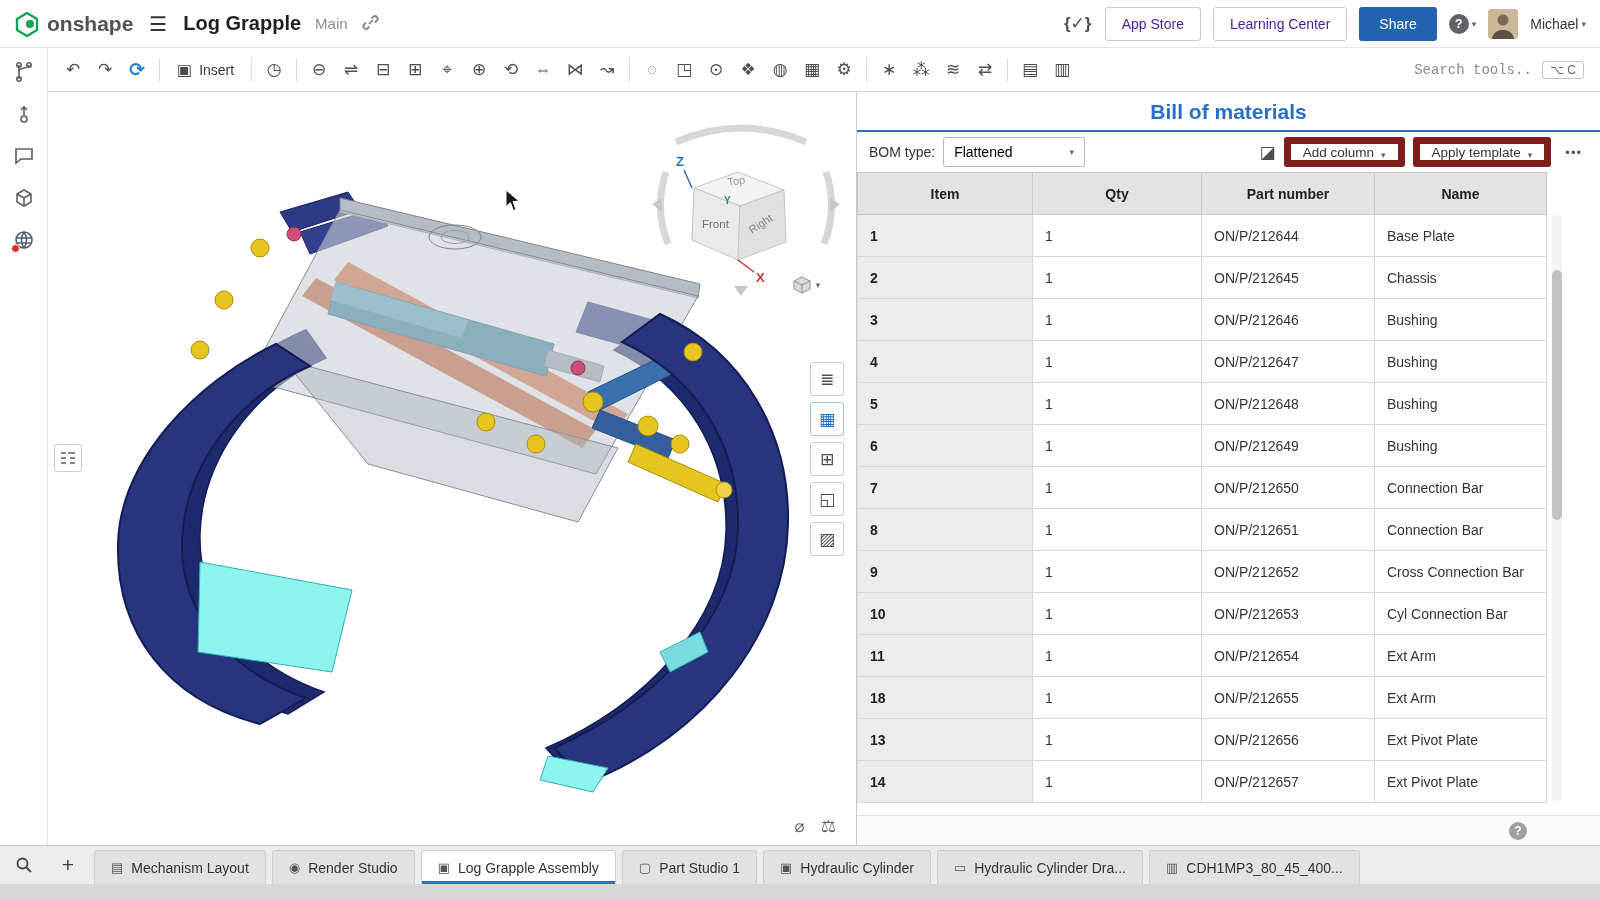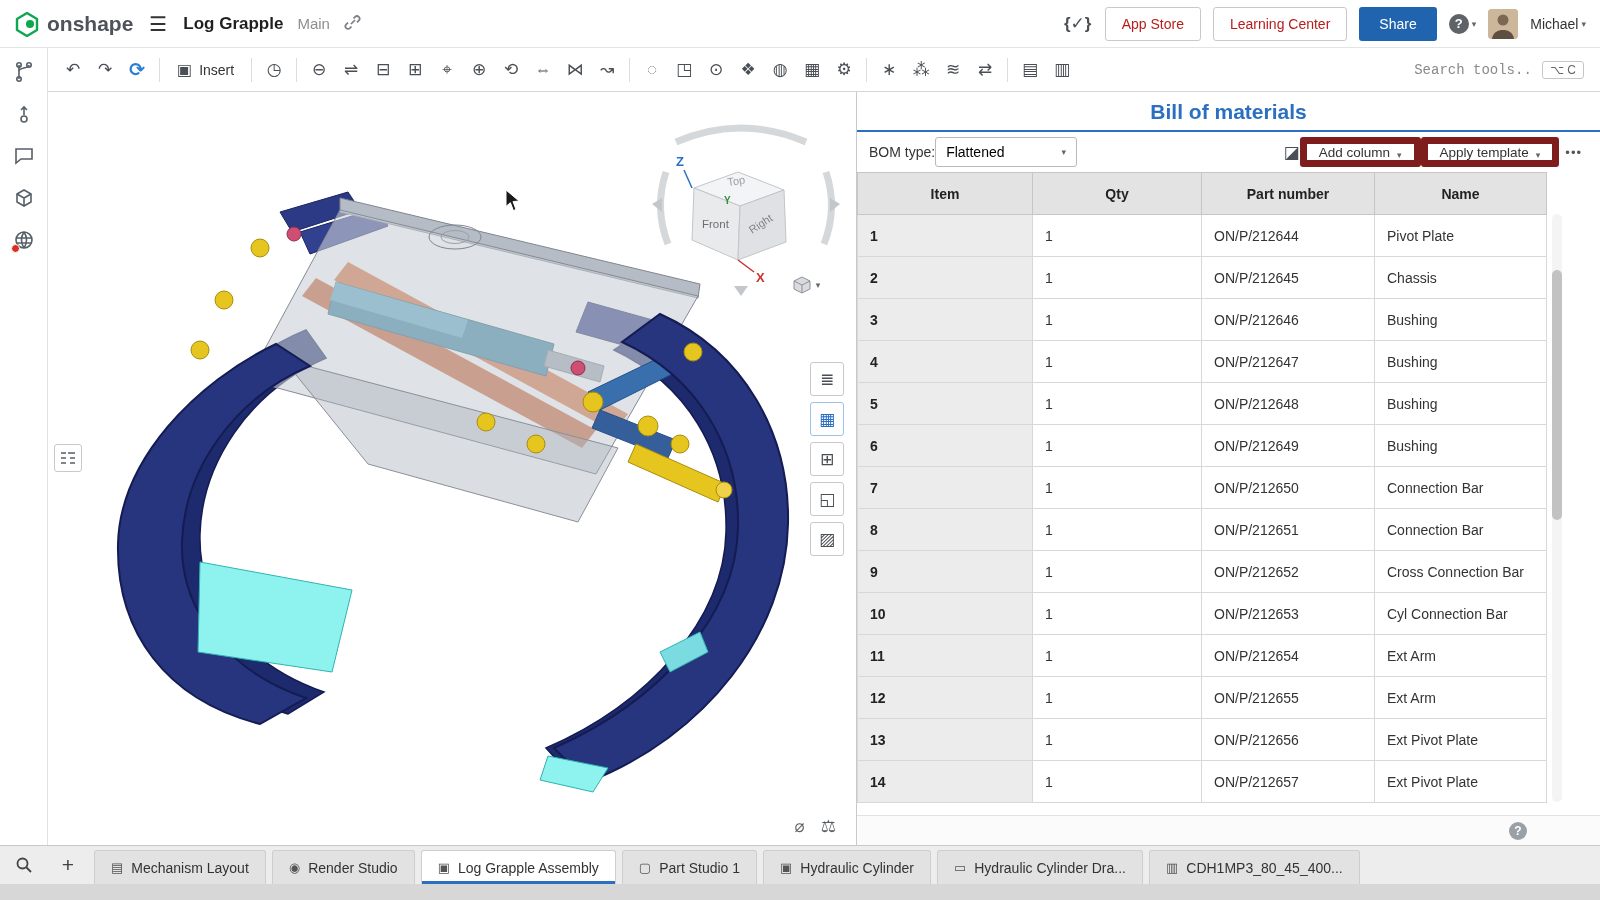--- a/index.html
+++ b/index.html
@@ -6,26 +6,26 @@
   html,body{width:1600px;height:900px;overflow:hidden}
   body{font-family:"Liberation Sans","DejaVu Sans",sans-serif;background:#fff;user-select:none}
   #app{position:relative;width:1600px;height:900px;background:#fff;color:#333;font-size:14px;overflow:hidden}
   button{font-family:inherit;cursor:pointer}
 
   
   .top-bar{position:absolute;left:0;top:0;width:1600px;height:48px;background:#fff;border-bottom:1px solid #e4e4e4;display:flex;align-items:center;padding:0 14px;gap:14px;z-index:30}
   .logo{display:flex;align-items:center;gap:7px}
   .logo-text{font-size:21px;color:#4d5358;font-weight:700}
   .hamburger{border:none;background:none;font-size:20px;color:#333;padding:0 2px}
-  .doc-title{font-size:17px;font-weight:700;color:#1f1f1f}
+  .doc-title{font-size:20px;font-weight:700;color:#1f1f1f}
   .doc-workspace{font-size:15px;color:#8f8f8f}
   .link-btn{border:none;background:none;color:#7a7f85}
   .top-right{margin-left:auto;display:flex;align-items:center;gap:12px}
   .api-glyph{font-size:15px;color:#555;font-weight:700}
-  .chip-btn{background:#fff;border:1px solid #c9c9c9;border-radius:3px;height:34px;padding:0 16px;font-size:14px;color:#b91c1c}
+  .chip-btn{background:#fff;border:1px solid #c9c9c9;border-radius:3px;height:34px;padding:0 16px;font-size:14px;color:#4c1d95}
   .share-btn{background:#2064b0;color:#fff;border:none;border-radius:3px;height:34px;padding:0 20px;font-size:14px}
   .help-btn{display:flex;align-items:center;gap:3px;border:none;background:none}
   .help-bubble{width:20px;height:20px;border-radius:50%;background:#5f6368;color:#fff;font-size:13px;display:flex;align-items:center;justify-content:center;font-weight:700}
   .caret{font-size:9px;color:#666}
   .avatar{width:30px;height:30px;border-radius:4px;overflow:hidden;background:#cdb79a;flex:0 0 auto}
   .user-menu{display:flex;align-items:center;gap:3px;border:none;background:none;font-size:14px;color:#333}
 
   
   .main-toolbar{position:absolute;left:48px;top:48px;width:1552px;height:44px;background:#fff;border-bottom:1px solid #d6d6d6;display:flex;align-items:center;padding:0 10px;gap:2px;z-index:20}
   .tbtn{min-width:30px;height:30px;border:none;background:none;font-size:17px;color:#4a4f55;border-radius:3px;display:flex;align-items:center;justify-content:center}
@@ -54,21 +54,21 @@
   .side-tools{position:absolute;right:12px;top:270px;display:flex;flex-direction:column;gap:6px}
   .side-tool{width:34px;height:34px;background:#fff;border:1px solid #c9c9c9;border-radius:3px;font-size:17px;color:#4a4f55;display:flex;align-items:center;justify-content:center}
   .side-tool.active{color:#2a6fc2;border-color:#9ec2e8}
   .corner-tools{position:absolute;right:20px;bottom:8px;display:flex;gap:16px}
   .corner-tool{border:none;background:none;font-size:17px;color:#5a5f65}
   .cursor{position:absolute;left:457px;top:98px;pointer-events:none}
 
   
   .bom-panel{position:absolute;left:856px;top:92px;width:744px;height:753px;background:#fff;border-left:1px solid #c9c9c9}
   .bom-title{height:40px;line-height:40px;text-align:center;color:#2a6fc2;font-weight:700;font-size:21px;border-bottom:2px solid #2a6fc2}
-  .bom-controls{height:40px;display:flex;align-items:center;padding:0 12px;gap:0}
+  .bom-controls{height:40px;display:flex;align-items:center;padding:0 12px;gap:8px}
   .bom-type-label{font-size:14px;color:#333}
   .dropdown{width:142px;height:30px;border:1px solid #b9b9b9;border-radius:3px;display:flex;align-items:center;justify-content:space-between;padding:0 10px;font-size:14px;background:#fff}
   .grow{flex:1}
   .icon-btn{border:none;background:none;font-size:17px;color:#4a4f55}
   .small-btn{height:30px;border:7px solid #7f1d1d;border-radius:3px;background:#fff;padding:0 12px;font-size:13.5px;color:#333;display:flex;align-items:flex-end;gap:7px}
   .more-btn{border:none;background:none;font-size:13px;color:#555;letter-spacing:1px;padding:0 6px}
   .bom-table{width:689px;border-collapse:collapse;table-layout:fixed}
   .bom-table th{height:42px;background:#e3e3e3;border:1px solid #c6c6c6;font-size:14px;font-weight:700;color:#222;text-align:center}
   .bom-table td{height:42px;border:1px solid #d8d8d8;font-size:14px;color:#333;padding-left:12px}
   .bom-table td.col-item{background:#ececec;font-weight:700;color:#222}
@@ -351,21 +351,21 @@
             <th>Qty</th>
             <th>Part number</th>
             <th>Name</th>
           </tr>
         </thead>
       <tbody>
           <tr>
             <td class="col-item">1</td>
             <td class="col-qty">1</td>
             <td class="col-part">ON/P/212644</td>
-            <td class="col-name">Pivot Plate</td>
+            <td class="col-name">Base Plate</td>
           </tr>
           <tr>
             <td class="col-item">2</td>
             <td class="col-qty">1</td>
             <td class="col-part">ON/P/212645</td>
             <td class="col-name">Chassis</td>
           </tr>
           <tr>
             <td class="col-item">3</td>
             <td class="col-qty">1</td>
@@ -414,21 +414,21 @@
             <td class="col-part">ON/P/212653</td>
             <td class="col-name">Cyl Connection Bar</td>
           </tr>
           <tr>
             <td class="col-item">11</td>
             <td class="col-qty">1</td>
             <td class="col-part">ON/P/212654</td>
             <td class="col-name">Ext Arm</td>
           </tr>
           <tr>
-            <td class="col-item">12</td>
+            <td class="col-item">18</td>
             <td class="col-qty">1</td>
             <td class="col-part">ON/P/212655</td>
             <td class="col-name">Ext Arm</td>
           </tr>
           <tr>
             <td class="col-item">13</td>
             <td class="col-qty">1</td>
             <td class="col-part">ON/P/212656</td>
             <td class="col-name">Ext Pivot Plate</td>
           </tr>

